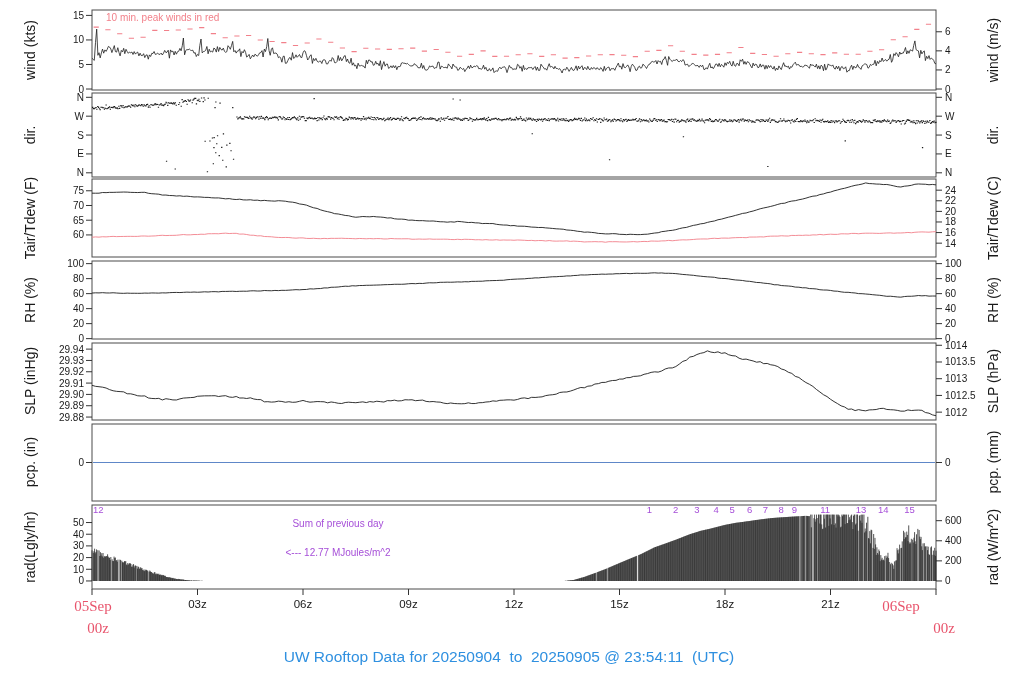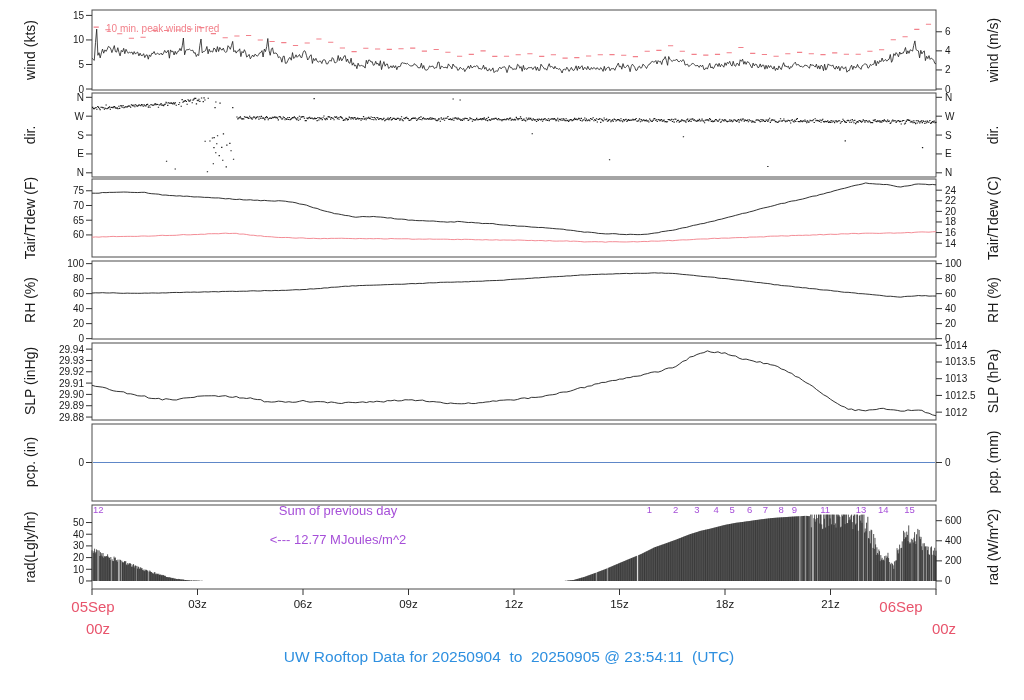--- a/index.html
+++ b/index.html
@@ -1,24 +1,24 @@
 <!DOCTYPE html>
 <html><head>
 <meta charset="utf-8">
 <style>
   html,body{margin:0;padding:0;background:#fff;}
   #stage{position:relative;width:1024px;height:700px;background:#ffffff;overflow:hidden;
          font-family:"Liberation Sans", sans-serif;}
   .axis-title{position:absolute;white-space:nowrap;font-size:14px;color:#1a1a1a;
               transform:translate(-50%,-50%) rotate(-90deg);}
-  .note-red{position:absolute;font-size:10px;color:#f2808a;white-space:nowrap;margin-top:11px;}
-  .note-purple{position:absolute;font-size:13px;color:#a64fd8;white-space:nowrap;
-               transform:translateX(-50%);}
+  .note-red{position:absolute;font-size:10px;color:#f2808a;white-space:nowrap;}
+  .note-purple{position:absolute;font-size:10px;color:#a64fd8;white-space:nowrap;
+               transform:translateX(-50%);margin-top:15px;}
   .date-red{position:absolute;font-size:15px;color:#e8546c;white-space:nowrap;
-            transform:translateX(-50%);}
+            transform:translateX(-50%);font-family:Liberation Serif, serif;}
   .chart-title{position:absolute;left:0;top:648px;width:1018px;text-align:center;
                font-size:15.5px;color:#2f90e0;white-space:pre;}
   svg{position:absolute;left:0;top:0;}
 </style>
 </head>
 <body>
 
 <div id="stage">
   <svg id="plot" width="1024" height="700">
       <g>

